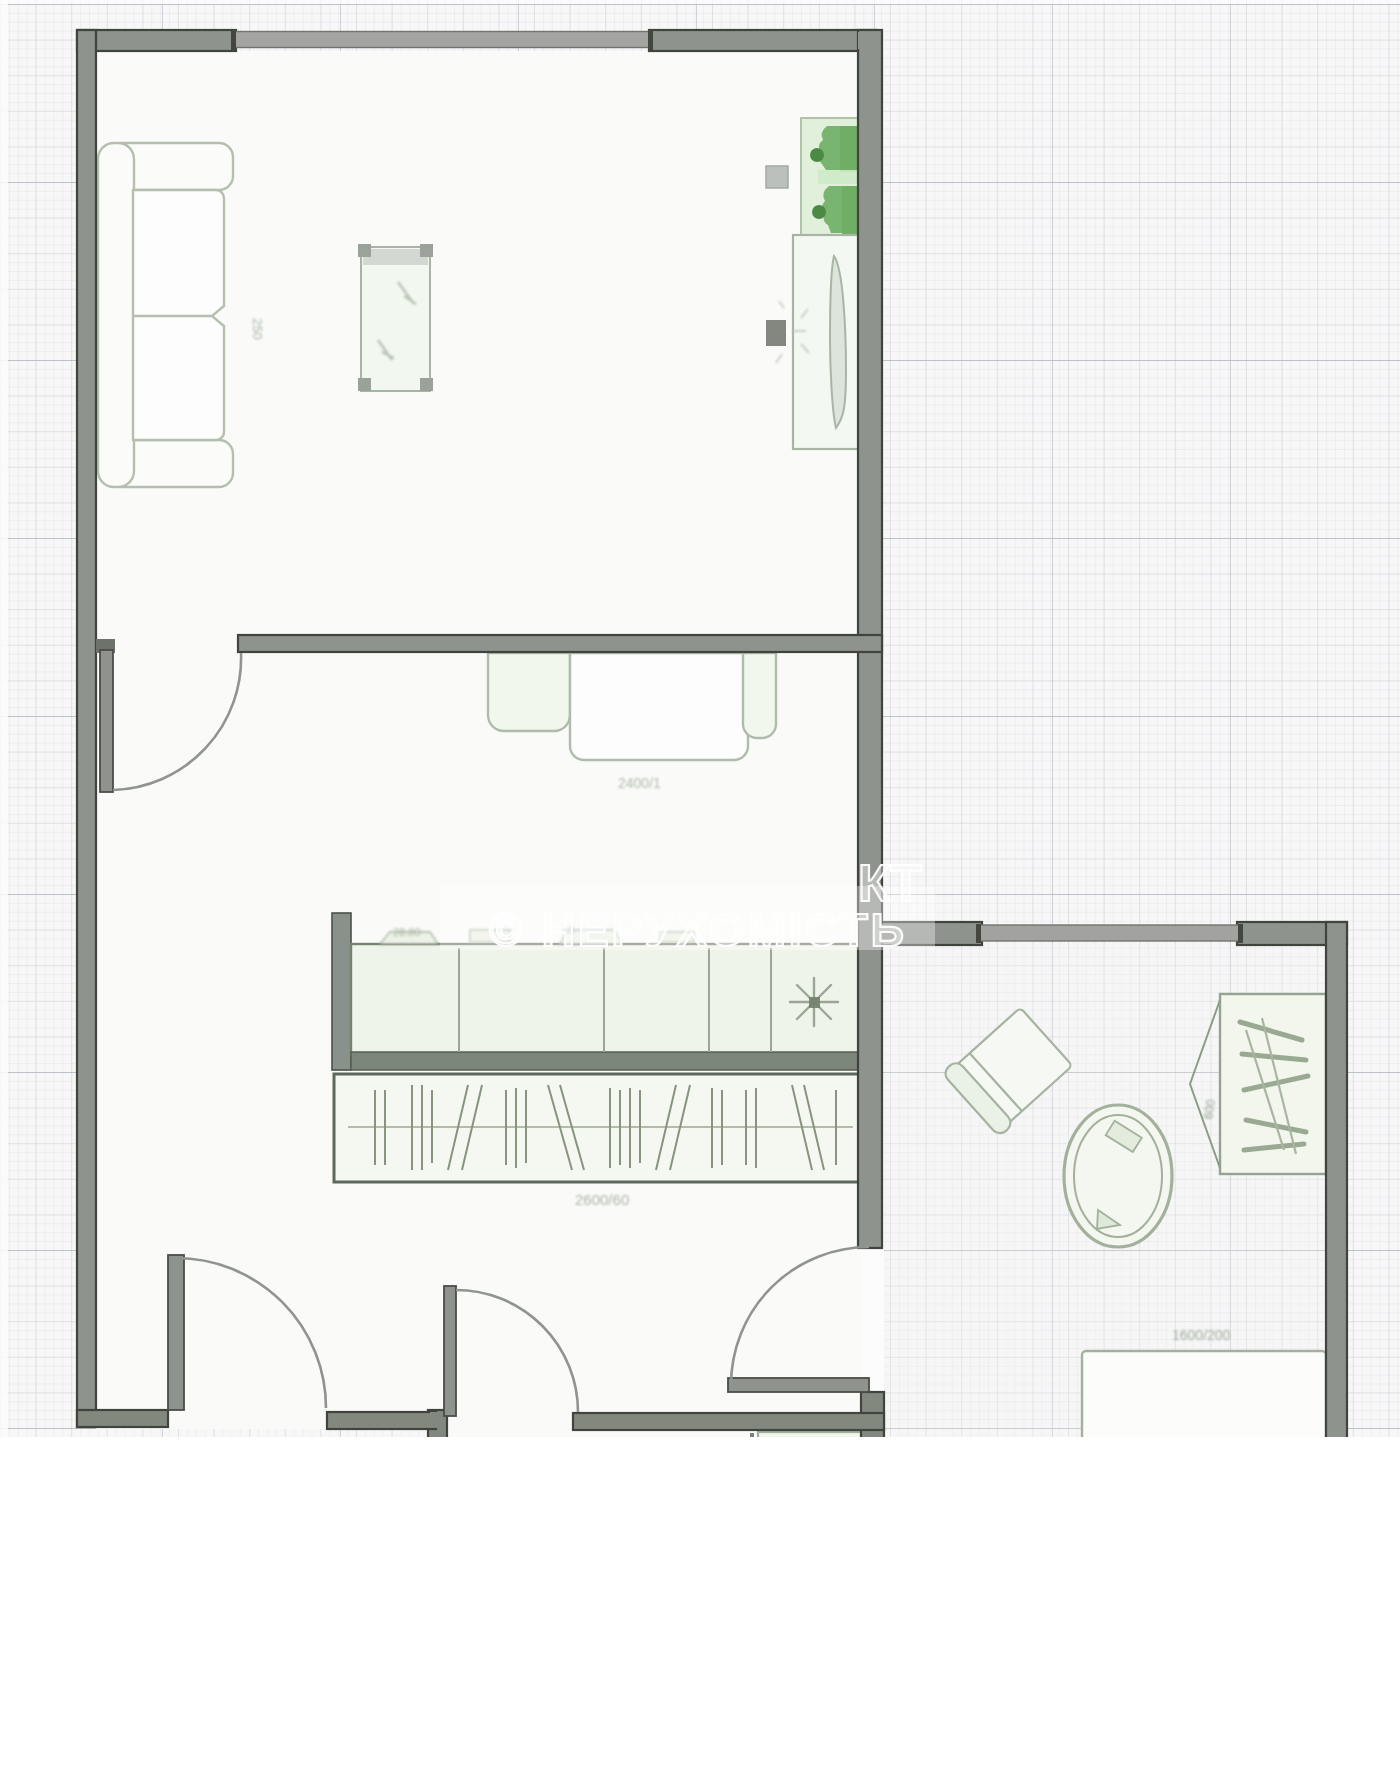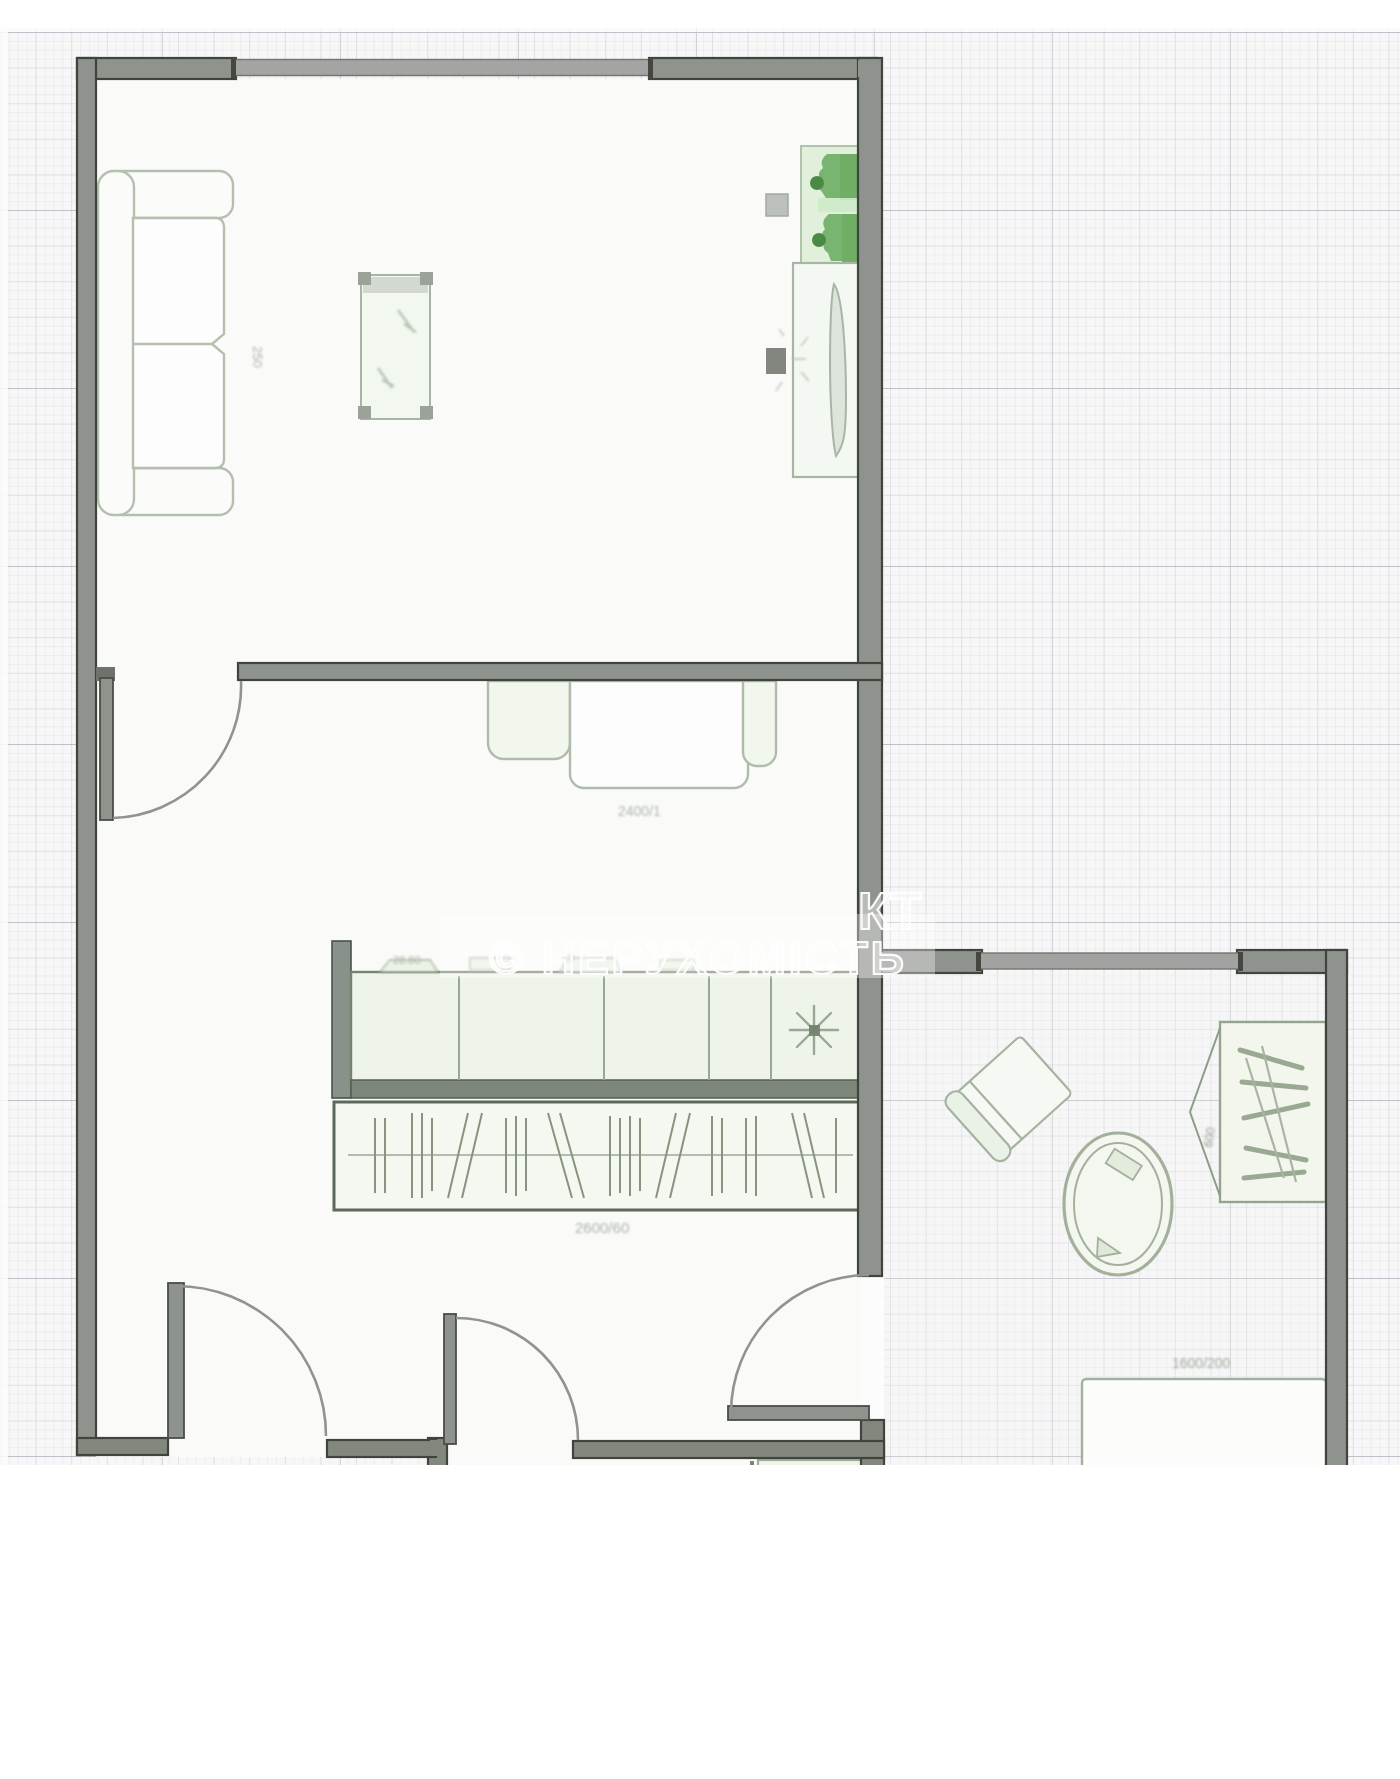--- a/index.html
+++ b/index.html
@@ -1,17 +1,17 @@
 <!DOCTYPE html>
 <html><head>
 <meta charset="utf-8">
 <style>
   html,body{margin:0;padding:0;background:#ffffff;}
   #wrap{width:1400px;height:1437px;position:relative;overflow:hidden;
-        font-family:"Liberation Sans", sans-serif;margin-top:28px;}
+        font-family:"Liberation Sans", sans-serif;}
   svg{display:block;filter:blur(0.55px);}
 </style>
 </head>
 <body>
 <div id="wrap">
 <svg width="1400" height="1779" viewBox="0 0 1400 1779">
 <defs>
   <pattern id="gridF" width="8.9" height="8.9" patternUnits="userSpaceOnUse" x="0" y="4">
     <path d="M8.9 0H0V8.9" fill="none" stroke="#c9c9d2" stroke-width="1" opacity="0.42"></path>
   </pattern>

